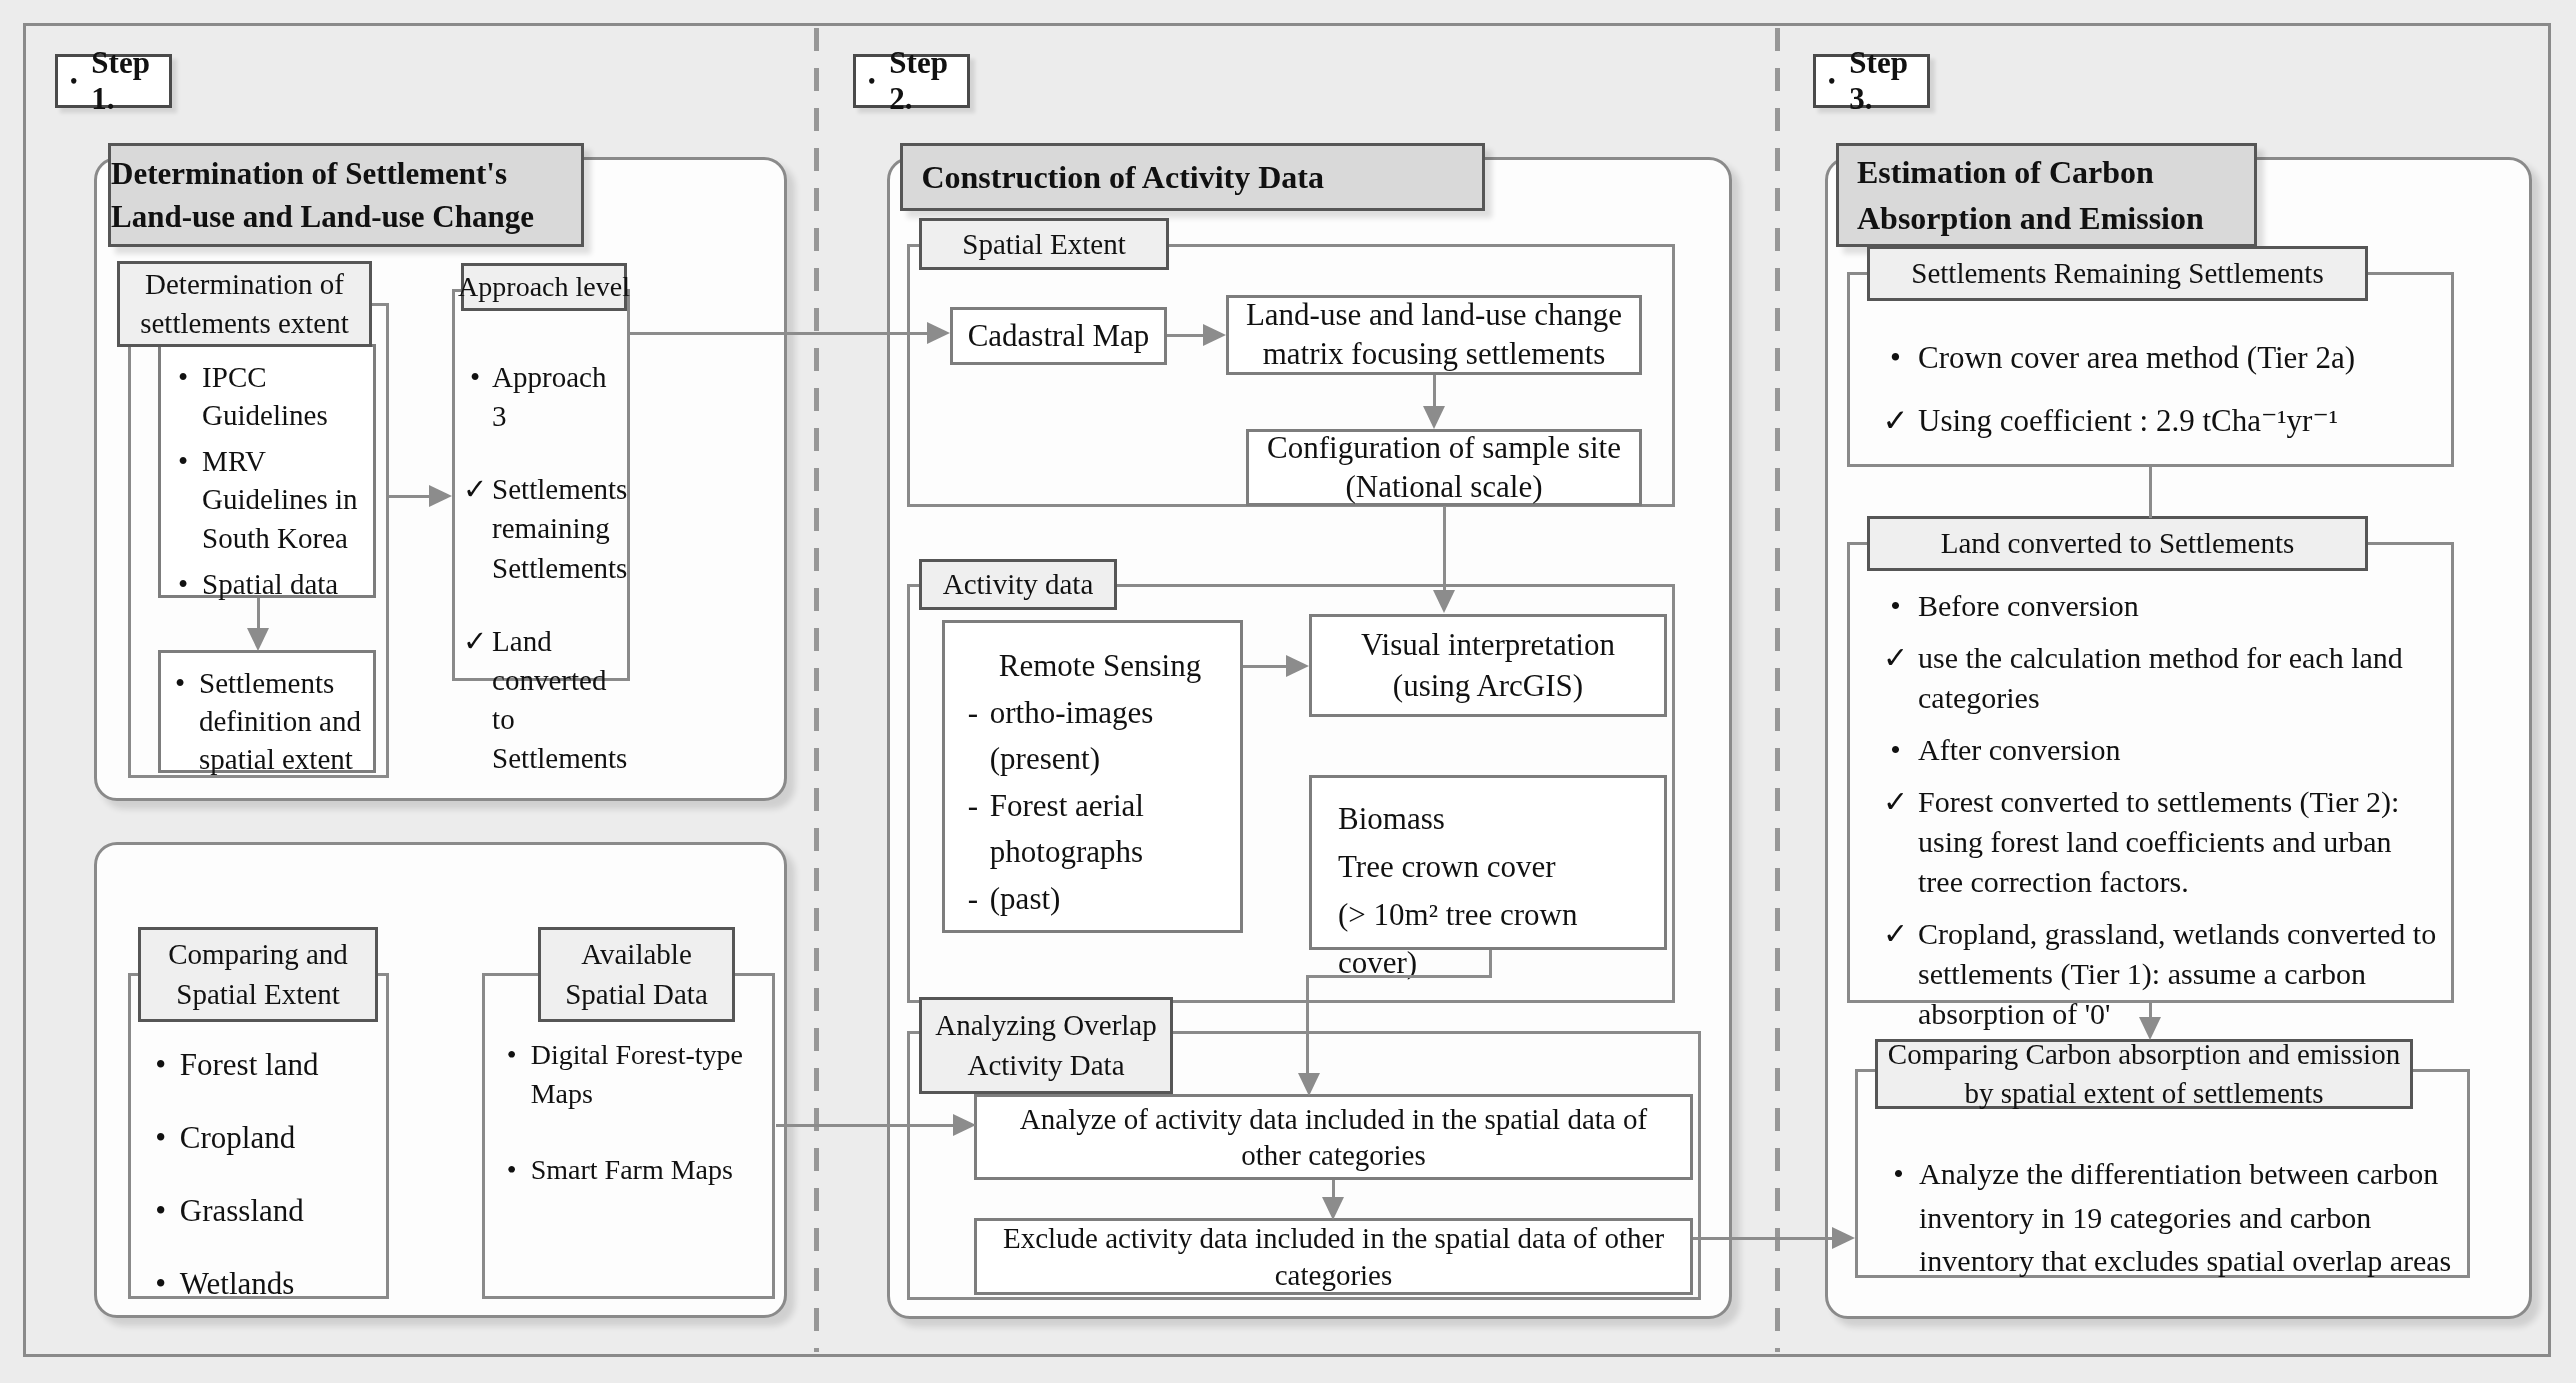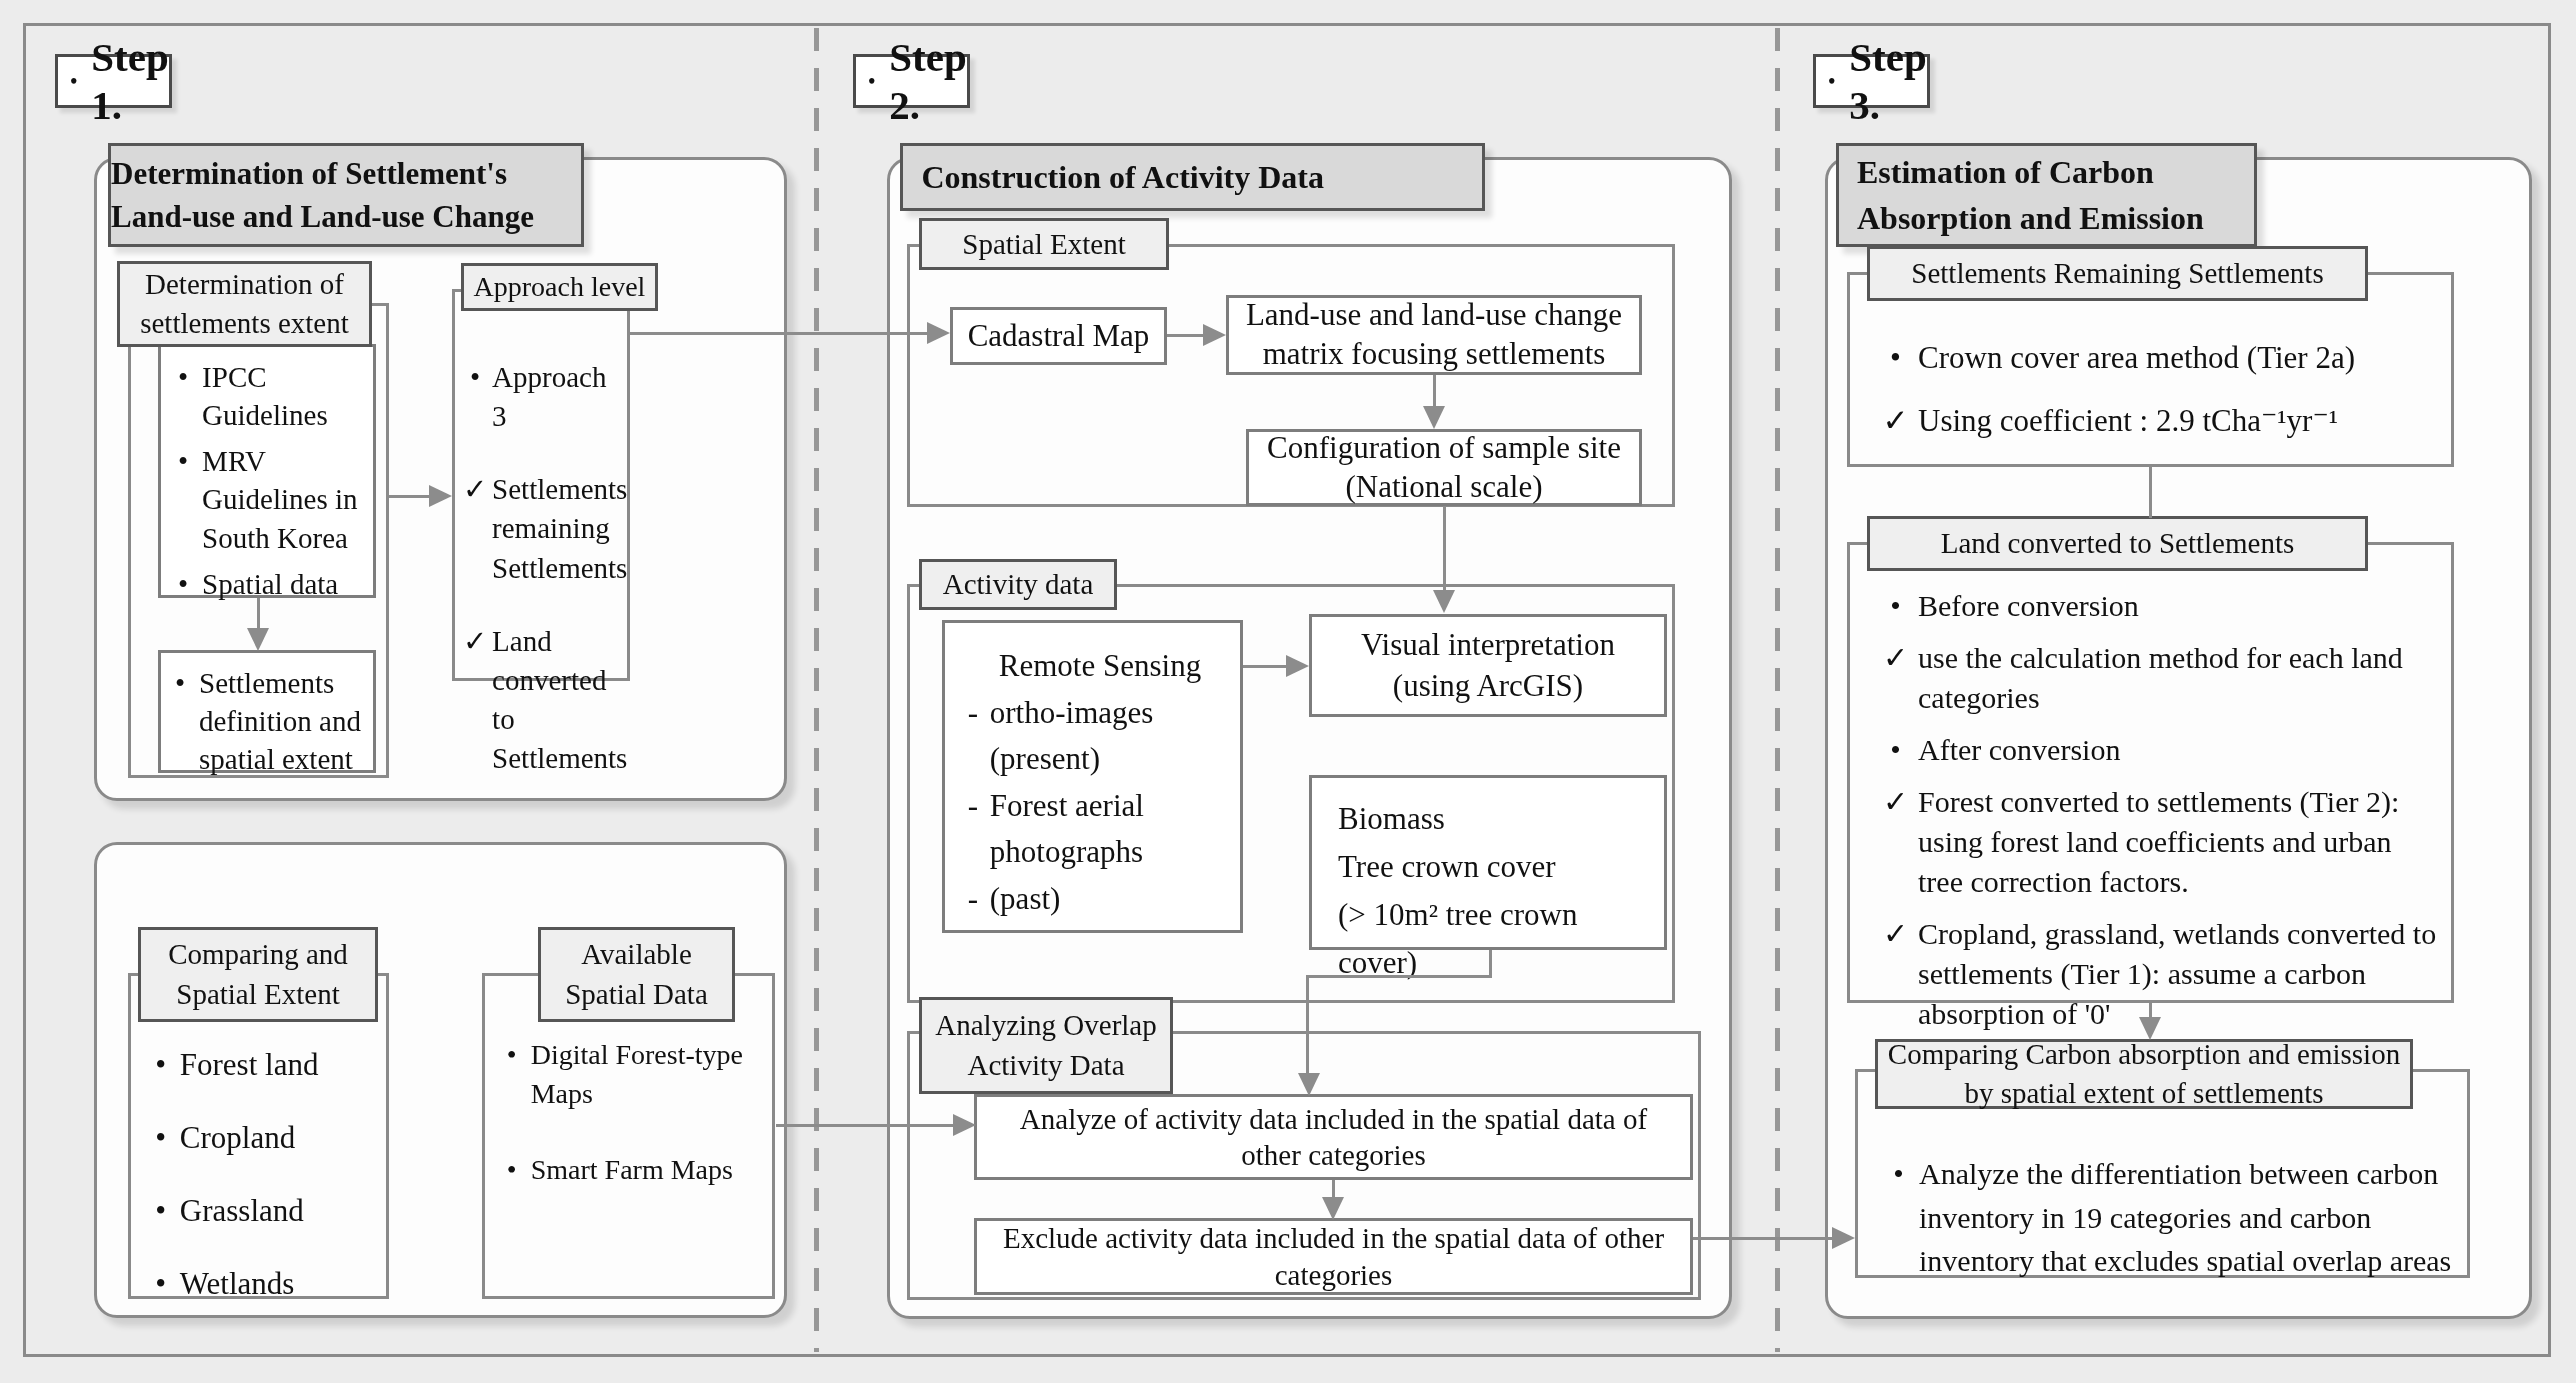--- a/index.html
+++ b/index.html
@@ -10,21 +10,21 @@
              box-shadow:7.7px 7.7px 6.1px rgba(0,0,0,0.12);z-index:1;}
   .sbox{border:3.1px solid #8a8a8a;background:transparent;z-index:2;}
   .wbox{border:3.1px solid #7d7d7d;background:#fff;z-index:3;}
   .hdr{background:#d9d9d9;border:3.1px solid #565656;font-weight:bold;z-index:5;
        box-shadow:7px 7px 5.4px rgba(0,0,0,0.12);display:flex;flex-direction:column;justify-content:center;}
   .tab{background:#efefef;border:3.1px solid #565656;z-index:5;display:flex;flex-direction:column;
        align-items:center;justify-content:center;text-align:center;}
   .steplab{background:#fff;border:3.1px solid #4a4a4a;font-weight:bold;z-index:5;
            box-shadow:5.4px 5.4px 3.8px rgba(0,0,0,0.10);display:flex;align-items:center;}
   .steplab .m{font-size:20px;margin:0 14px 0 12.3px;}
-  .steplab .t{font-size:41px;}
+  .steplab .t{font-size:31px;}
   .c{display:flex;align-items:center;justify-content:center;text-align:center;}
   .nw{white-space:nowrap;}
   .hline{background:#8c8c8c;height:3.1px;z-index:6;}
   .vline{background:#8c8c8c;width:3.1px;z-index:6;}
   .ah-r{width:0;height:0;border-top:11.5px solid transparent;border-bottom:11.5px solid transparent;
         border-left:23px solid #8c8c8c;z-index:6;}
   .ah-d{width:0;height:0;border-left:11.5px solid transparent;border-right:11.5px solid transparent;
         border-top:23px solid #8c8c8c;z-index:6;}
   .dash{width:4.6px;z-index:0;background:repeating-linear-gradient(to bottom,#979797 0 23px,transparent 23px 40px);}
   .list{display:flex;flex-direction:column;}
@@ -85,21 +85,21 @@
   <div class="abs vline" style="left:257px;top:598px;height:32px;"></div>
   <div class="abs ah-d" style="left:247px;top:628px;"></div>
 
   <div class="abs wbox" style="left:158px;top:650px;width:218px;height:123px;font-size:29px;line-height:1.3;padding-top:12.3px;">
     <div class="li">
       <span class="m">•</span>
       <span class="t">Settlements definition and spatial extent</span>
     </div>
   </div>
 
-  <div class="abs tab" style="left:461px;top:263px;width:197px;height:48px;font-size:28px;">
+  <div class="abs tab" style="left:461px;top:263px;width:166px;height:48px;font-size:28px;">
     <div class="nw">Approach level</div>
   </div>
   <div class="abs sbox list" style="left:452px;top:289px;width:178px;height:392px;font-size:29px;line-height:1.35;padding:66px 3.1px 0 3.1px;gap:34px;">
     <div class="li">
       <span class="m" style="flex-basis:34px">•</span>
       <span class="t">Approach 3</span>
     </div>
     <div class="li">
       <span class="m" style="flex-basis:34px">✓</span>
       <span class="t">Settlements remaining Settlements</span>

